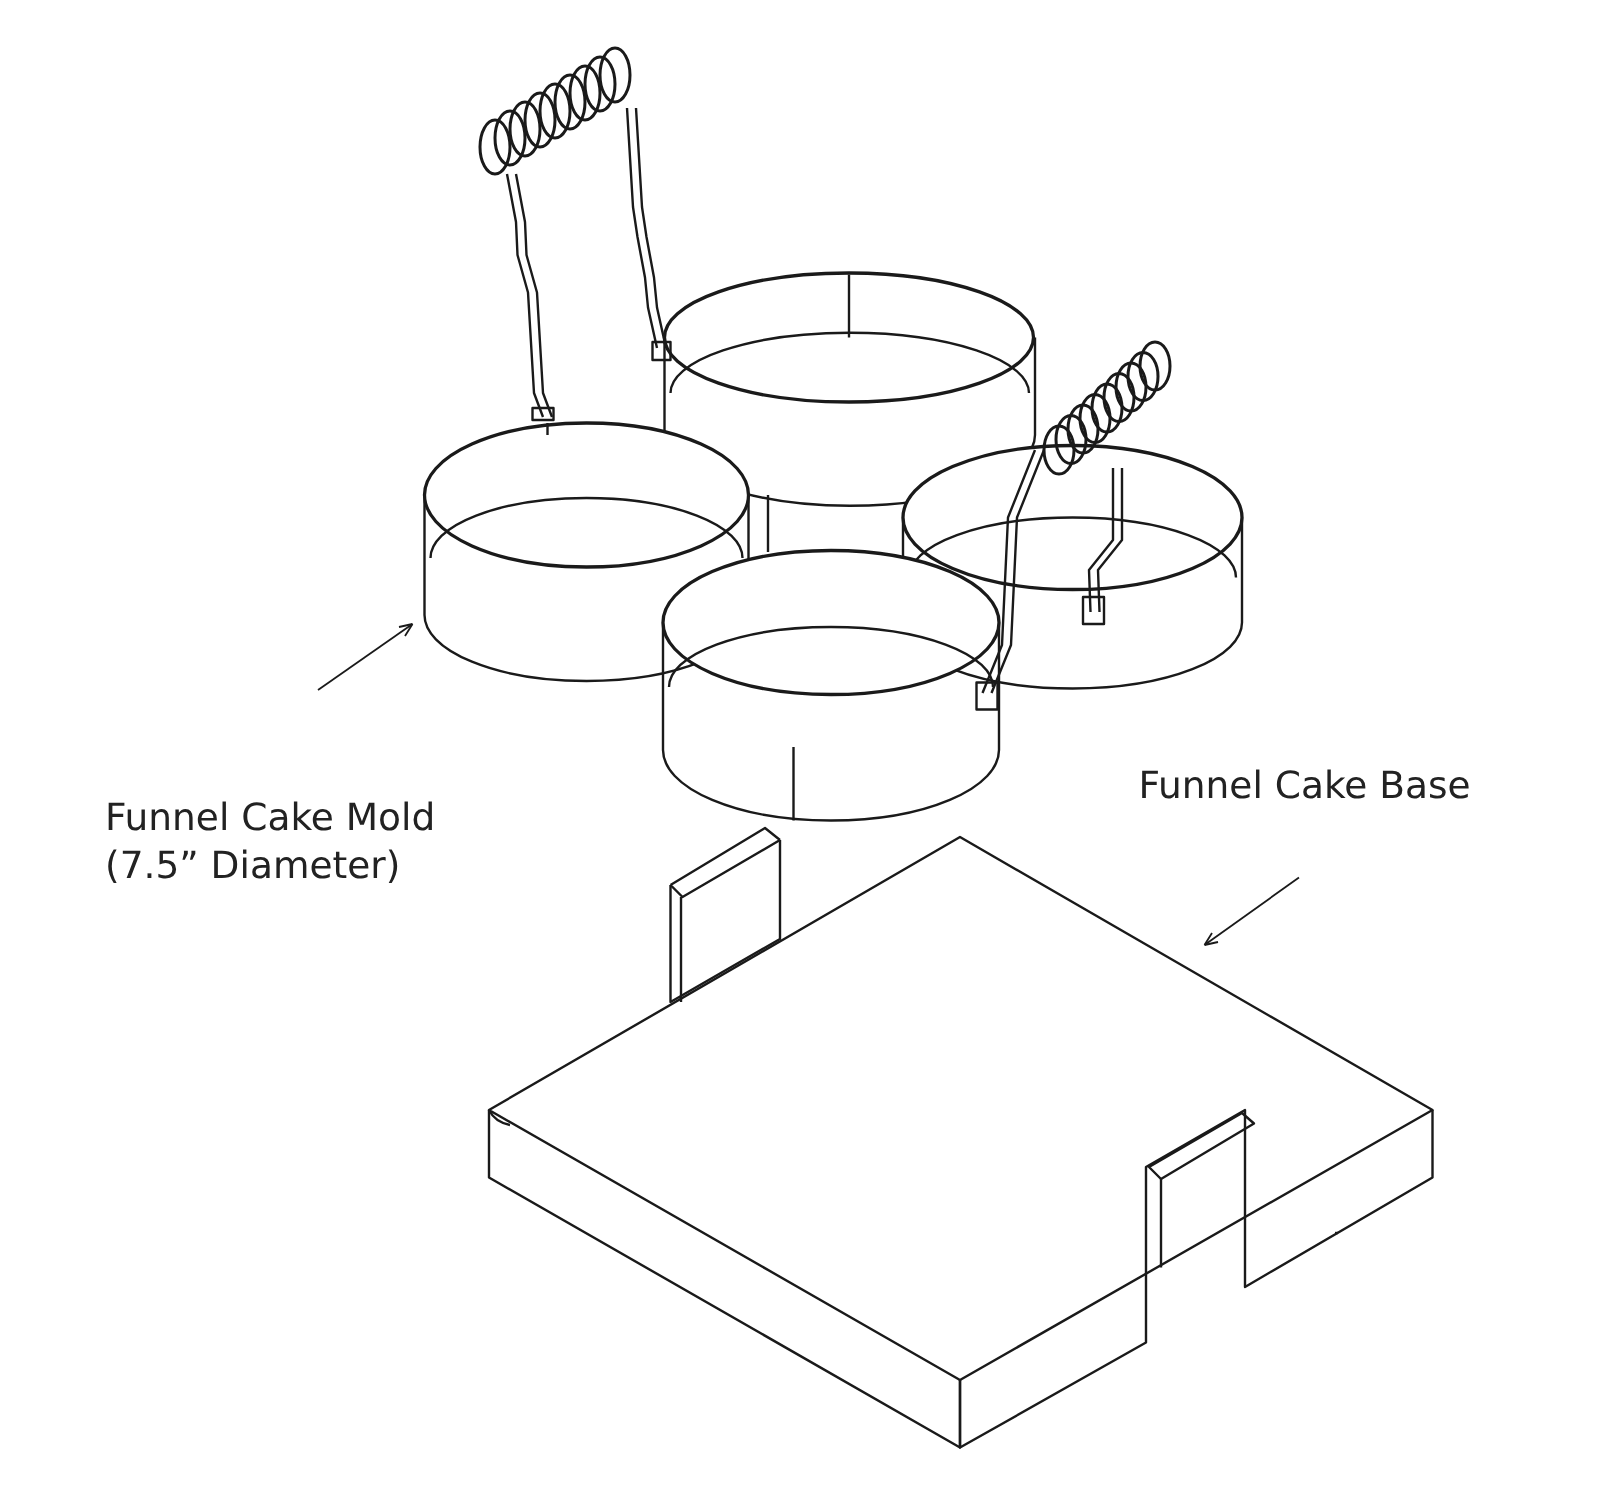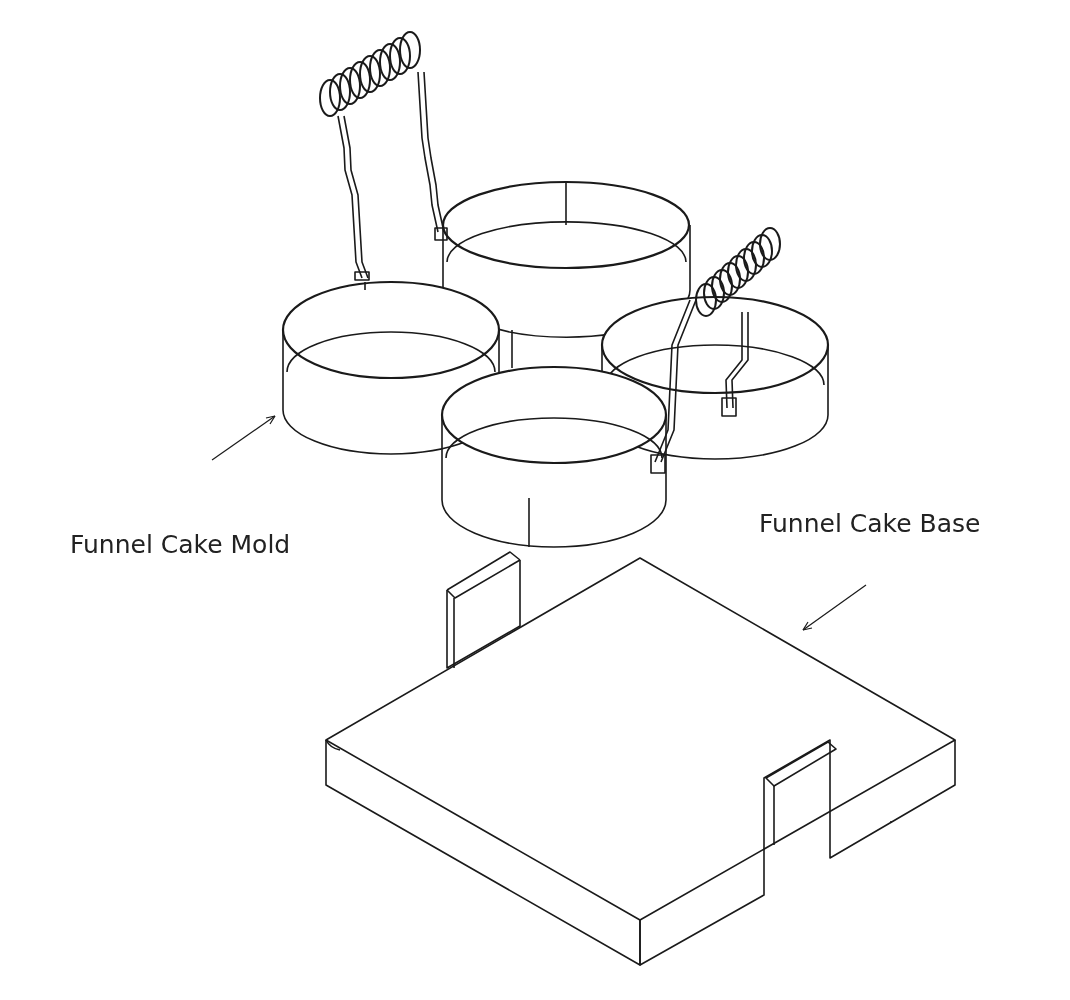--- a/index.html
+++ b/index.html
@@ -105,15 +105,16 @@
     <line x1="454" y1="598" x2="454" y2="668"></line>
 
     <path d="M766,778 L828,742 L836,749 L774,786 Z"></path>
     <line x1="774" y1="786" x2="774" y2="845"></line>
     <line x1="890" y1="822" x2="892" y2="822"></line>
   </g>
 </svg>
 
 <div class="lbl" style="left:70px;top:488px;margin-top:41px;">
   <div>Funnel Cake Mold</div>
+  <div>(7.5” Diameter)</div>
 </div>
 <div class="lbl" style="left:759px;top:508px;">Funnel Cake Base</div>
 </div>
 
 </body></html>

